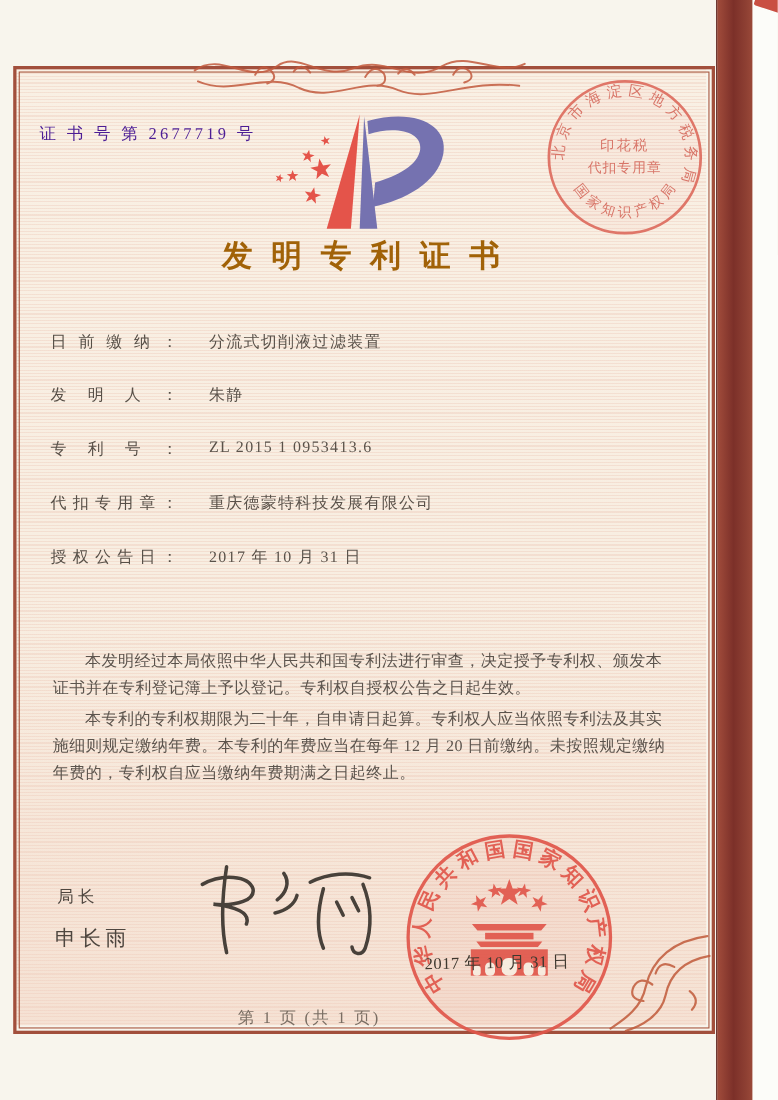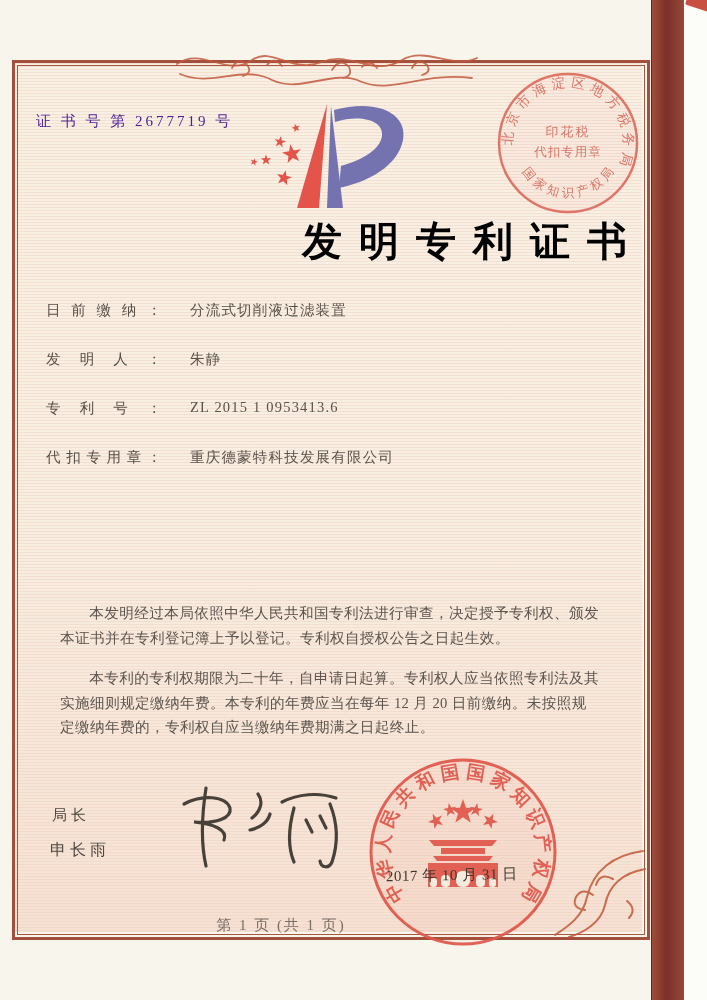--- a/index.html
+++ b/index.html
@@ -18,33 +18,33 @@
     transform:rotate(18deg);border-radius:2px;}
   
   .cert-bg{left:15px;top:63px;width:627px;height:869px;
     background:
       linear-gradient(180deg, rgba(246,222,206,0) 55%, rgba(242,208,192,.38)),
       repeating-linear-gradient(180deg, rgba(219,142,120,.16) 0 1px, rgba(255,252,246,0) 1px 3px),
       linear-gradient(#f9f0e4,#f7ecdf);}
   .frame{left:12px;top:60px;width:632px;height:874px;border:3px solid #a24f3c;}
   .frame::after{content:"";position:absolute;inset:2px;border:1px solid #a8573f;}
   .cert-no{left:36px;top:112px;font-size:15px;letter-spacing:3px;color:#4c1d95;}
-  .title{left:12px;top:214px;width:632px;text-align:right;font-size:40px;
+  .title{left:12px;top:214px;width:632px;text-align:center;font-size:28px;
     font-weight:600;letter-spacing:17px;padding-left:17px;box-sizing:border-box;
-    color:#000000;margin:0;}
+    color:#a16207;margin:0;}
   .fields{left:46px;top:301px;width:560px;}
   .field{height:27px;margin-bottom:22px;font-size:14.5px;color:#574f47;white-space:nowrap;}
   .flabel{display:inline-block;width:116px;text-align:justify;text-align-last:justify;
     letter-spacing:.5px;vertical-align:top;}
   .fvalue{margin-left:28px;letter-spacing:1.2px;color:#5a524a;}
   .paras{left:44px;top:585px;width:572px;font-size:14.6px;line-height:24.5px;
     color:#5c544d;letter-spacing:.4px;}
-  .paras p{margin:16px;text-indent:2em;}
+  .paras p{margin:4px;text-indent:2em;}
   .sig-title{left:52px;top:806px;font-size:15px;letter-spacing:4px;color:#4e463f;}
-  .sig-name{left:50px;top:840px;font-size:16px;letter-spacing:4px;color:#4e463f;}
+  .sig-name{left:50px;top:840px;font-size:19px;letter-spacing:4px;color:#4e463f;}
   .signature-svg{left:140px;top:778px;}
   .tax-seal{left:493px;top:68px;}
   .cnipa-seal{left:363px;top:752px;}
   .seal-date{left:386px;top:866px;font-size:15px;letter-spacing:.5px;color:#3e382f;
     transform:rotate(-1deg);}
   .footer{left:196px;top:916px;width:170px;text-align:center;font-size:15px;
     letter-spacing:2px;color:#7a6e63;}
   .ornament-top{left:172px;top:42px;}
   .ornament-corner{left:551px;top:845px;}
   svg text{font-family:"Liberation Serif","DejaVu Serif",serif;}
@@ -129,20 +129,23 @@
   </div>
   <div class="field">
     <span class="flabel">发明人：</span><span class="fvalue">朱静</span>
   </div>
   <div class="field">
     <span class="flabel">专利号：</span><span class="fvalue">ZL 2015 1 0953413.6</span>
   </div>
   <div class="field">
     <span class="flabel">代扣专用章：</span><span class="fvalue">重庆德蒙特科技发展有限公司</span>
   </div>
+  <div class="field">
+    <span class="flabel">授权公告日：</span><span class="fvalue">2017 年 10 月 31 日</span>
+  </div>
 </div>
 
 <div class="abs paras">
   <p>本发明经过本局依照中华人民共和国专利法进行审查，决定授予专利权、颁发本证书并在专利登记簿上予以登记。专利权自授权公告之日起生效。</p>
   <p>本专利的专利权期限为二十年，自申请日起算。专利权人应当依照专利法及其实施细则规定缴纳年费。本专利的年费应当在每年 12 月 20 日前缴纳。未按照规定缴纳年费的，专利权自应当缴纳年费期满之日起终止。</p>
 </div>
 
 <div class="abs sig-title">局长</div>
 <div class="abs sig-name">申长雨</div>
 

